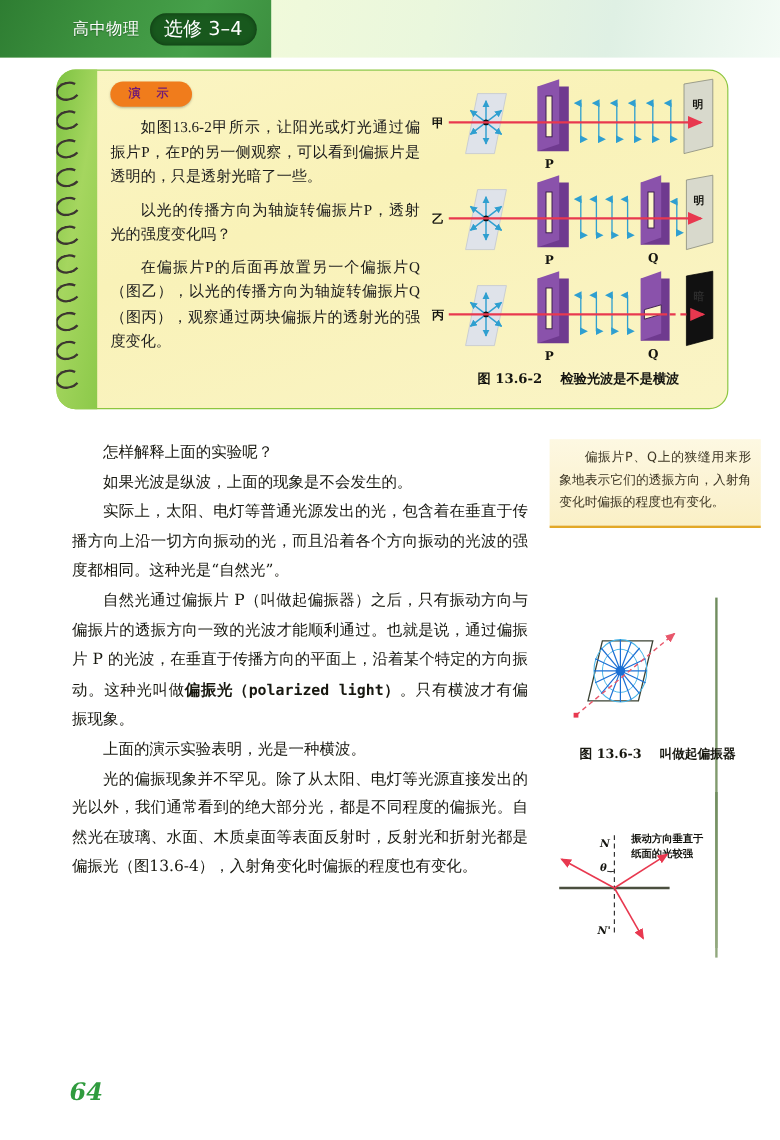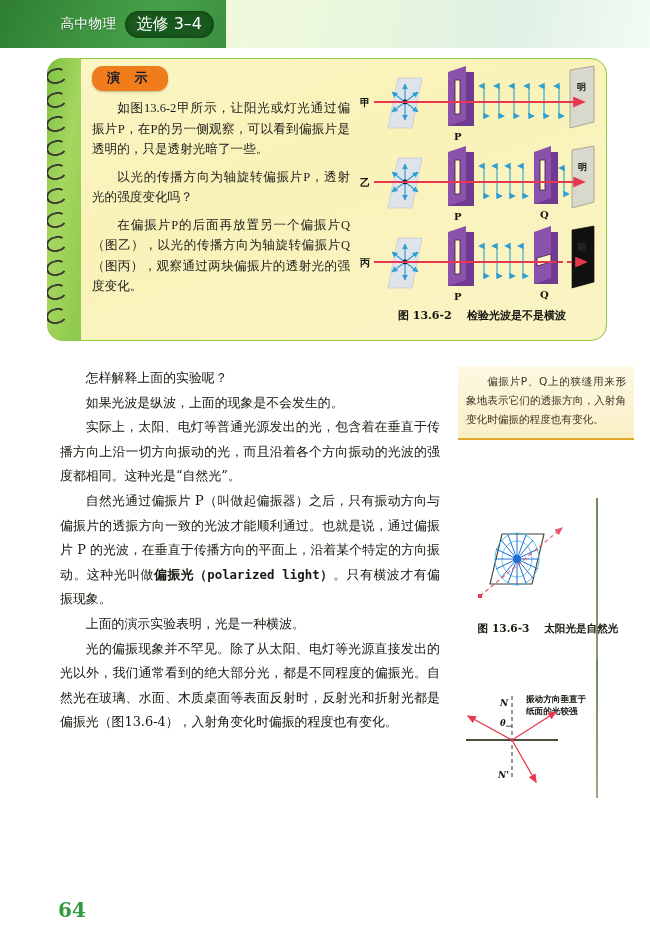--- a/index.html
+++ b/index.html
@@ -28,22 +28,22 @@
   .demo-box{position:absolute;left:47px;top:58px;width:560px;height:283px;
     background:linear-gradient(160deg,#fbf5c4 0%,#f9f2b8 40%,#faf4c6 100%);
     border:1.6px solid #8dc63f;border-radius:16px;box-sizing:border-box;overflow:hidden;}
   .spiral{position:absolute;left:47px;top:58px;width:34px;height:283px;
     background:linear-gradient(100deg,#7dc242 0%,#a5d65f 45%,#8cc94a 100%);
     border-top-left-radius:16px;border-bottom-left-radius:16px;overflow:hidden;}
   .ring{position:absolute;width:17px;height:12px;border:2.6px solid #3c3630;
     border-radius:50%;border-right-color:transparent;left:-1px;
     transform:rotate(-12deg);}
   .demo-text{position:absolute;left:92px;top:66px;width:258px;}
-  .badge{display:inline-block;background:#f07c1c;color:#0f172a;border-radius:11px;
-    padding:3px 15px 4px;font-size:13px;letter-spacing:5px;font-weight:bold;
+  .badge{display:inline-block;background:#f07c1c;color:#701a75;border-radius:11px;
+    padding:3px 15px 4px;font-size:10px;letter-spacing:5px;font-weight:bold;
     box-shadow:0 1px 2px rgba(0,0,0,.25);}
   .demo-p{font-size:12.6px;line-height:20.5px;color:#1b1b1b;margin:7px 0 0 0;
     text-indent:2em;text-align:justify;font-family:Liberation Serif, serif;}
 
   
   .fig2{position:absolute;left:356px;top:64px;width:246px;height:250px;}
   .fig2 svg{display:block;}
   .fig2-cap{position:absolute;left:356px;top:308px;width:252px;text-align:center;
     font-size:11px;font-weight:bold;color:#14140f;
     font-family:"DejaVu Serif","Liberation Serif",serif;}
@@ -69,21 +69,21 @@
     font-family:"DejaVu Serif","Liberation Serif",serif;}
   .fig4{position:absolute;left:460px;top:660px;width:176px;height:128px;}
   .fig4-cap{position:absolute;left:462px;top:794px;width:176px;font-size:10.6px;
     font-weight:bold;color:#17170f;line-height:16px;
     font-family:"DejaVu Serif","Liberation Serif",serif;}
   .vrule{position:absolute;left:596px;top:498px;width:2px;height:300px;
     background:linear-gradient(180deg,#6f8c5e,#93a97f);}
   .vrule2{position:absolute;left:596px;top:660px;width:2px;height:130px;
     background:linear-gradient(180deg,#6f8c5e,#93a97f);}
 
-  .pageno{position:absolute;left:58px;top:898px;font-size:20px;
+  .pageno{position:absolute;left:58px;top:898px;font-size:20px;font-style:italic;
     font-weight:bold;color:#2f9b3e;font-family:"DejaVu Serif","Liberation Serif",serif;}
 </style>
 </head>
 <body>
 
 <div class="page">
 
   <div class="header">
     <div class="header-greenblock"></div>
     <div class="header-inner">
@@ -286,21 +286,21 @@
         </g>
         <circle cx="55" cy="67" r="4" fill="#1b6fd4"></circle>
       </g>
       <line x1="18" y1="104" x2="100" y2="36" stroke="#e8576b" stroke-width="1.2" stroke-dasharray="4,3" marker-end="url(#r3)"></line>
       <rect x="16" y="102" width="4" height="4" fill="#e8384f"></rect>
     </svg>
   </div>
   <div class="fig3-cap">
     <span>图 13.6-3</span>
     &nbsp;&nbsp;
-    <span>太阳光是自然光</span>
+    <span>叫做起偏振器</span>
   </div>
 
   <div class="vrule2"></div>
   <div class="fig4">
     <svg width="176" height="128" viewBox="0 0 176 128">
       <defs>
         <marker id="r4" markerWidth="7" markerHeight="7" refX="6" refY="3" orient="auto">
           <path d="M0,0 L7,3 L0,6 z" fill="#e8384f"></path>
         </marker>
       </defs>

